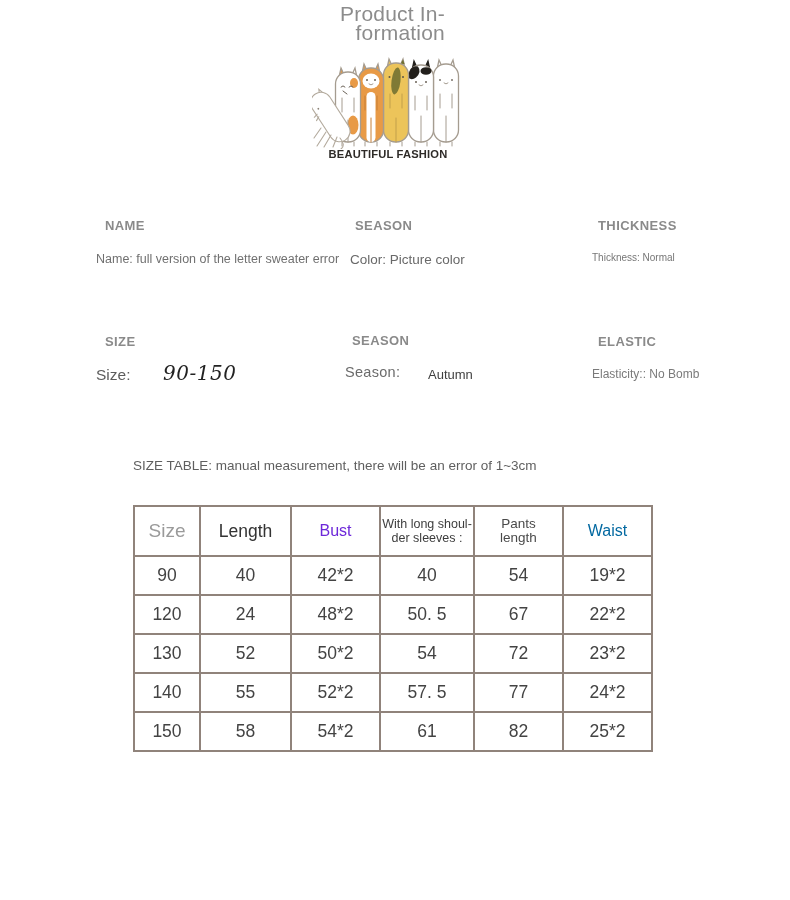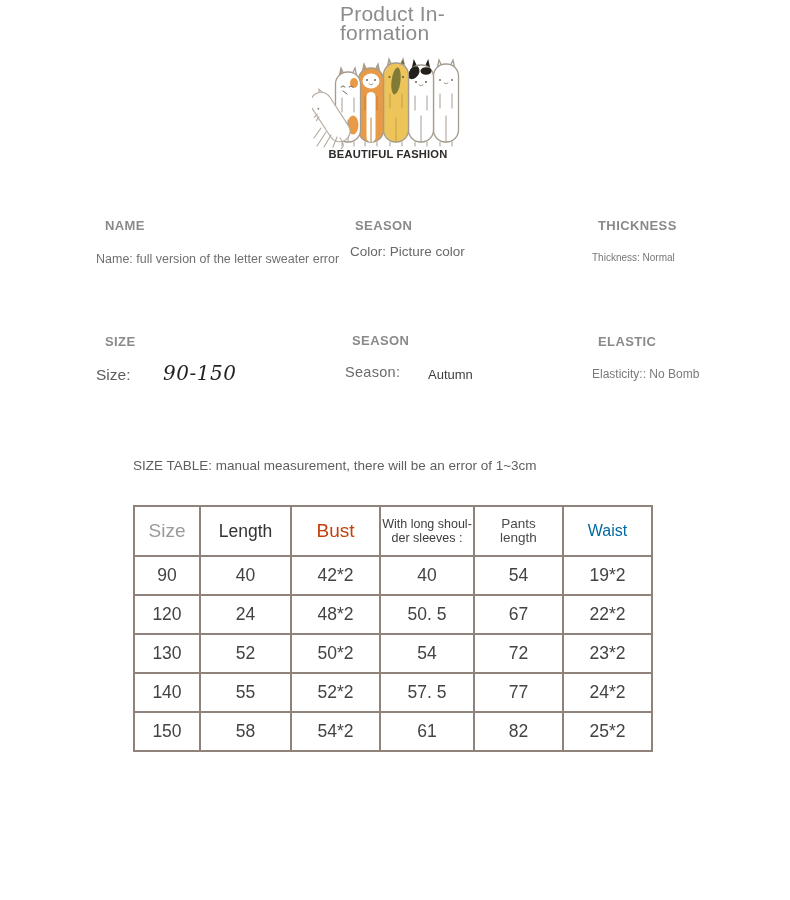--- a/index.html
+++ b/index.html
@@ -1,21 +1,21 @@
 <!DOCTYPE html>
 <html><head>
 <meta charset="utf-8">
 <style>
   html,body{margin:0;padding:0;}
   body{
     width:790px;height:900px;background:#ffffff;position:relative;
     font-family:"Liberation Sans",sans-serif;
     -webkit-font-smoothing:antialiased;
   }
-  .abs{position:absolute;}
+  .abs{position:absolute;text-align:right;}
 
   
   .page-title{
     left:340px;top:5px;
     font-size:21px;line-height:18.5px;color:#8c8c8c;
     white-space:pre-line;letter-spacing:.2px;
   }
 
   
   .cats-wrap{left:312px;top:50px;width:152px;height:99px;}
@@ -24,21 +24,21 @@
     font-size:11.5px;font-weight:bold;color:#2e2b28;letter-spacing:.2px;
     transform:scaleX(.97);
   }
 
   
   .attr-label{
     font-size:13px;font-weight:bold;color:#8a8a8a;letter-spacing:.4px;
   }
   .attr-value{color:#6f6f6f;}
   .v-name{left:96px;top:252px;font-size:12.5px;color:#707070;}
-  .v-colour{left:350px;top:244px;font-size:13.5px;color:#696969;}
+  .v-colour{left:350px;top:252px;font-size:13.5px;color:#696969;}
   .v-thickness{left:592px;top:252px;font-size:10px;color:#767676;}
   .v-size-prefix{left:96px;top:366px;font-size:15.5px;color:#5c5c5c;}
   .v-size{left:163px;top:361px;font-size:20px;color:#222222;
           font-family:"DejaVu Serif",serif;font-style:italic;letter-spacing:.5px;}
   .v-season-prefix{left:345px;top:364px;font-size:14.5px;color:#6b6b6b;letter-spacing:.3px;}
   .v-season{left:428px;top:367px;font-size:13px;color:#3f3f3f;}
   .v-elastic{left:592px;top:367px;font-size:12px;color:#7a7a7a;}
 
   
   .table-caption{left:133px;top:458px;font-size:13.5px;color:#5f5f5f;}
@@ -48,21 +48,21 @@
     background:#ffffff;
   }
   .size-table th,.size-table td{
     border:2px solid #90837b;text-align:center;vertical-align:middle;
     padding:0;overflow:hidden;
   }
   .size-table th{height:48px;font-weight:normal;}
   .size-table td{height:37px;font-size:17.5px;color:#434343;}
   .h-size  {font-size:19px;color:#9a9a9a;}
   .h-length{font-size:17.5px;color:#333333;}
-  .h-bust  {font-size:19px;color:#c2410c;}
+  .h-bust  {font-size:16px;color:#6d28d9;}
   .h-sleeves{font-size:12.5px;color:#3d3d3d;line-height:14px;white-space:pre-line;}
   .h-pants {font-size:13.5px;color:#4a4a4a;line-height:14.5px;white-space:pre-line;margin-top:8px;}
   .h-waist {font-size:16px;color:#0369a1;}
 </style>
 </head>
 <body>
 
 <div class="abs page-title">Product In-
 formation</div>
 

